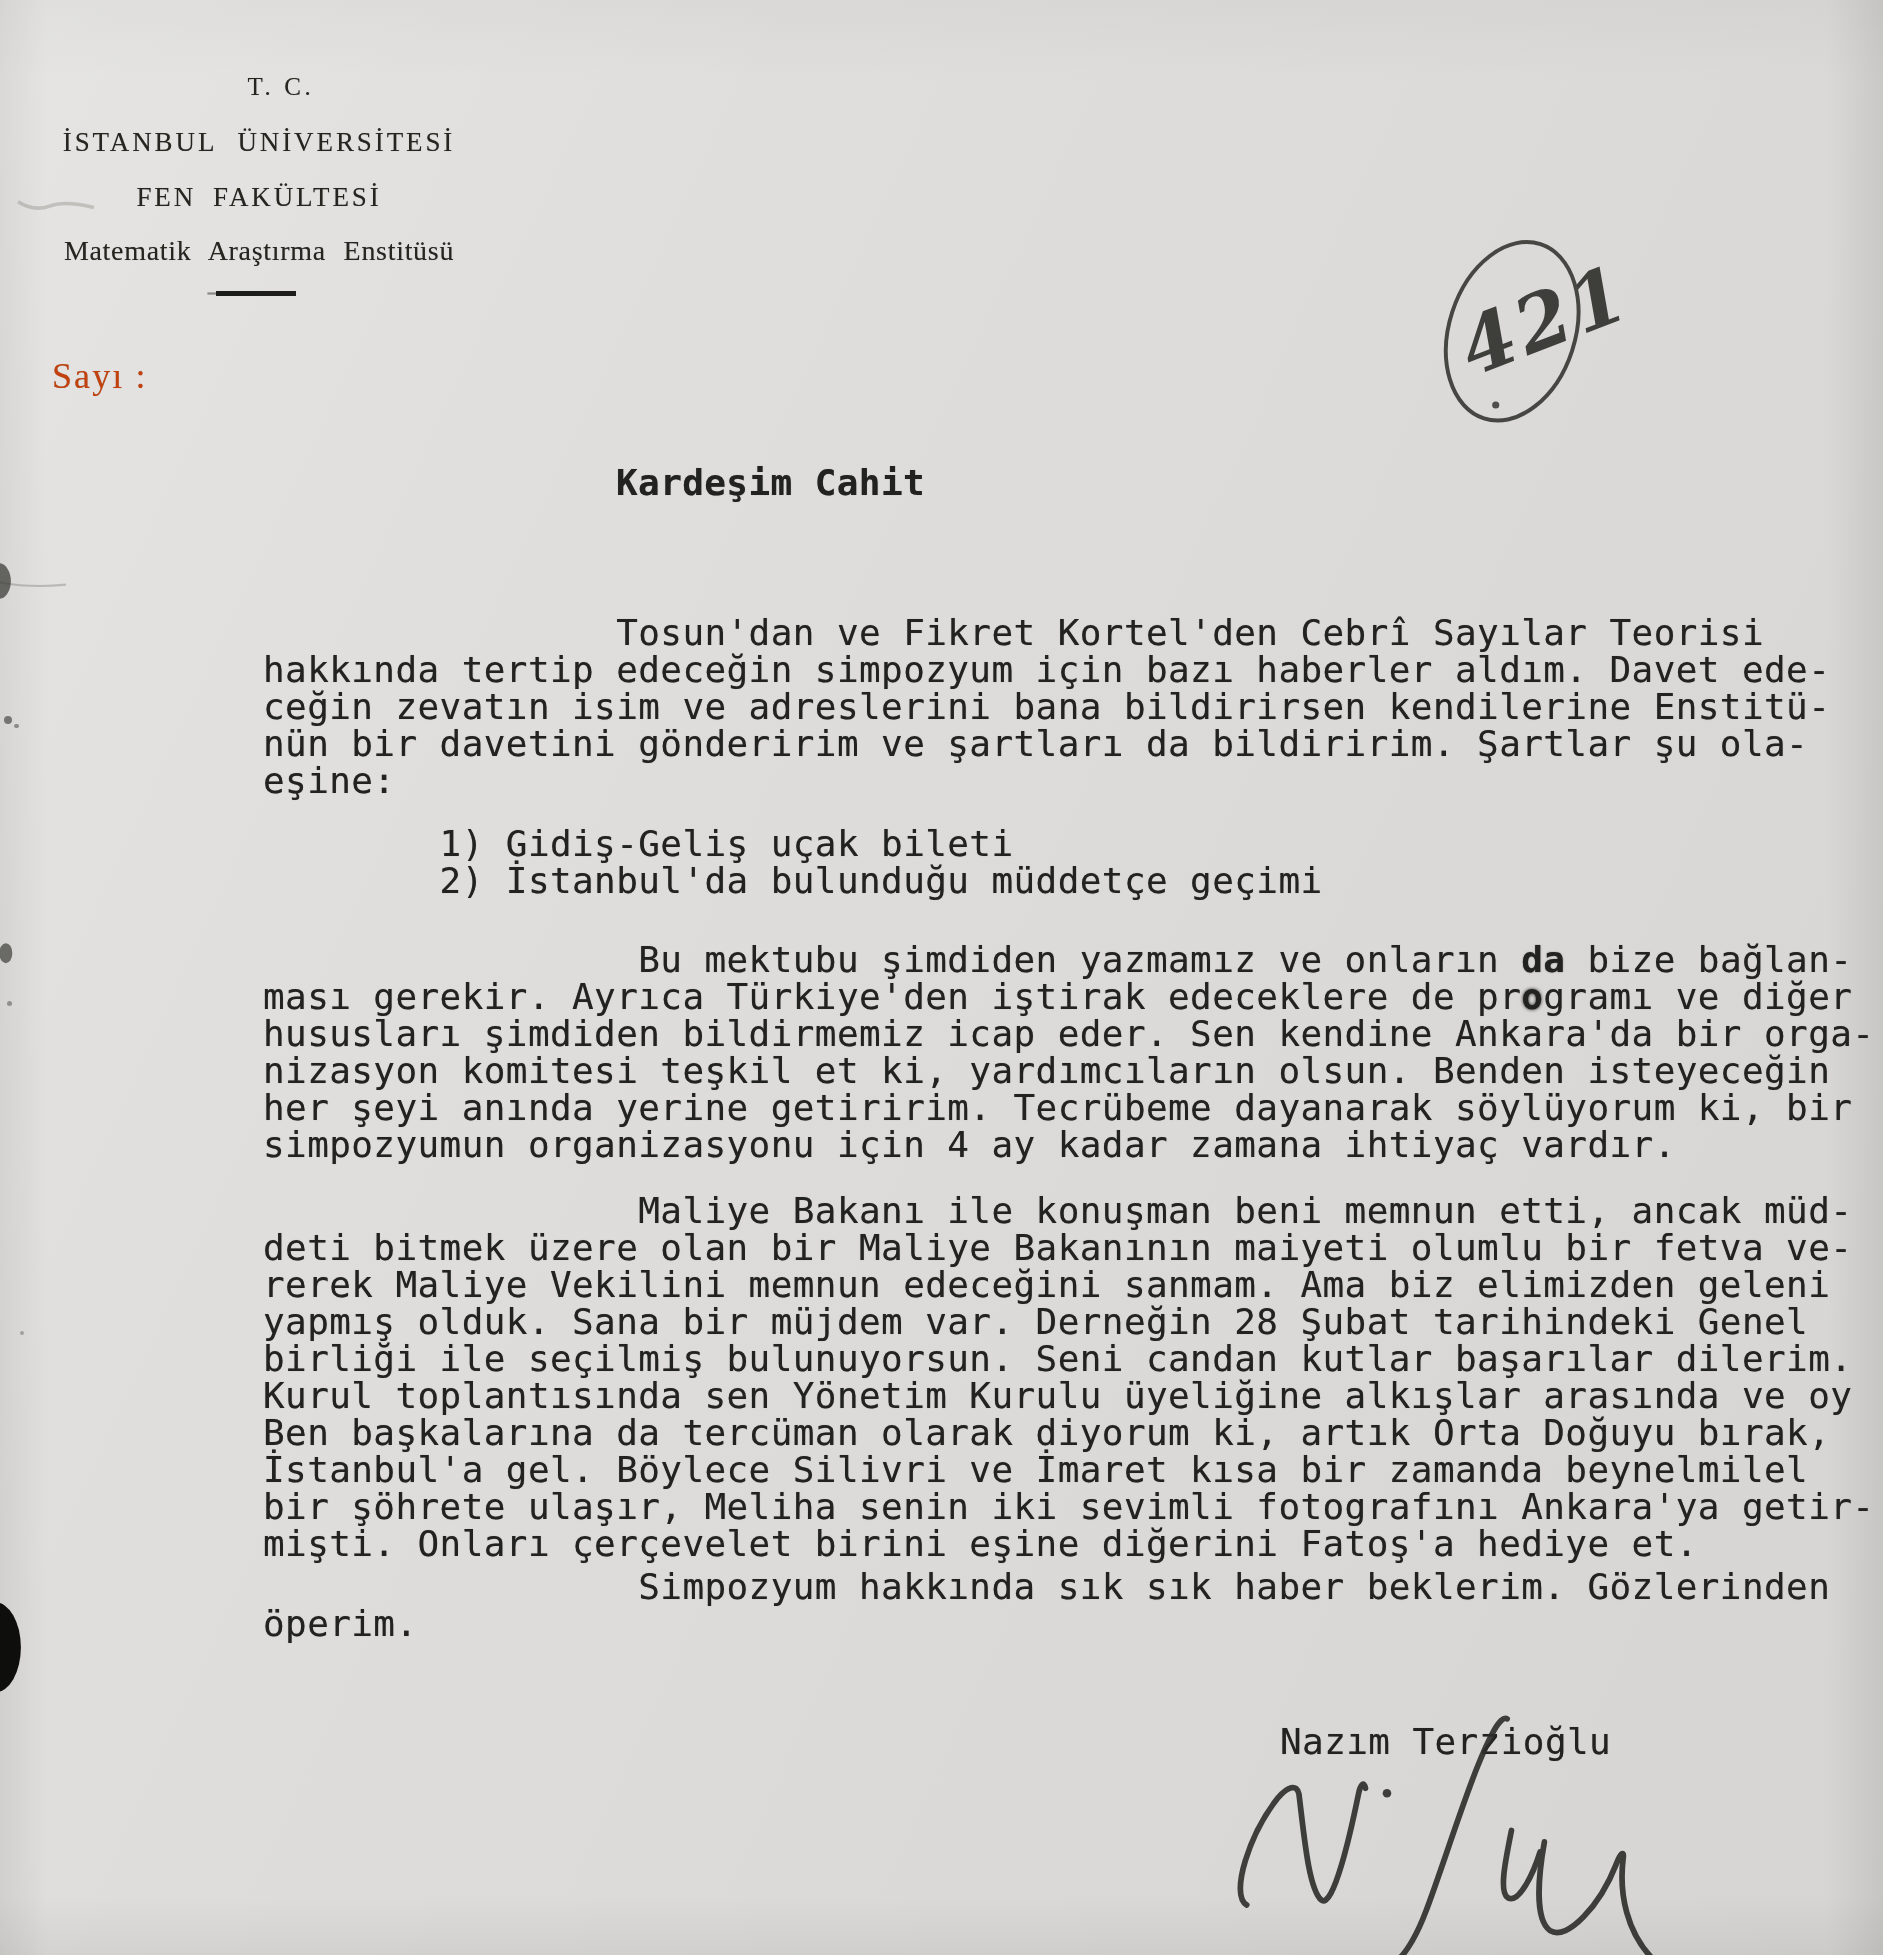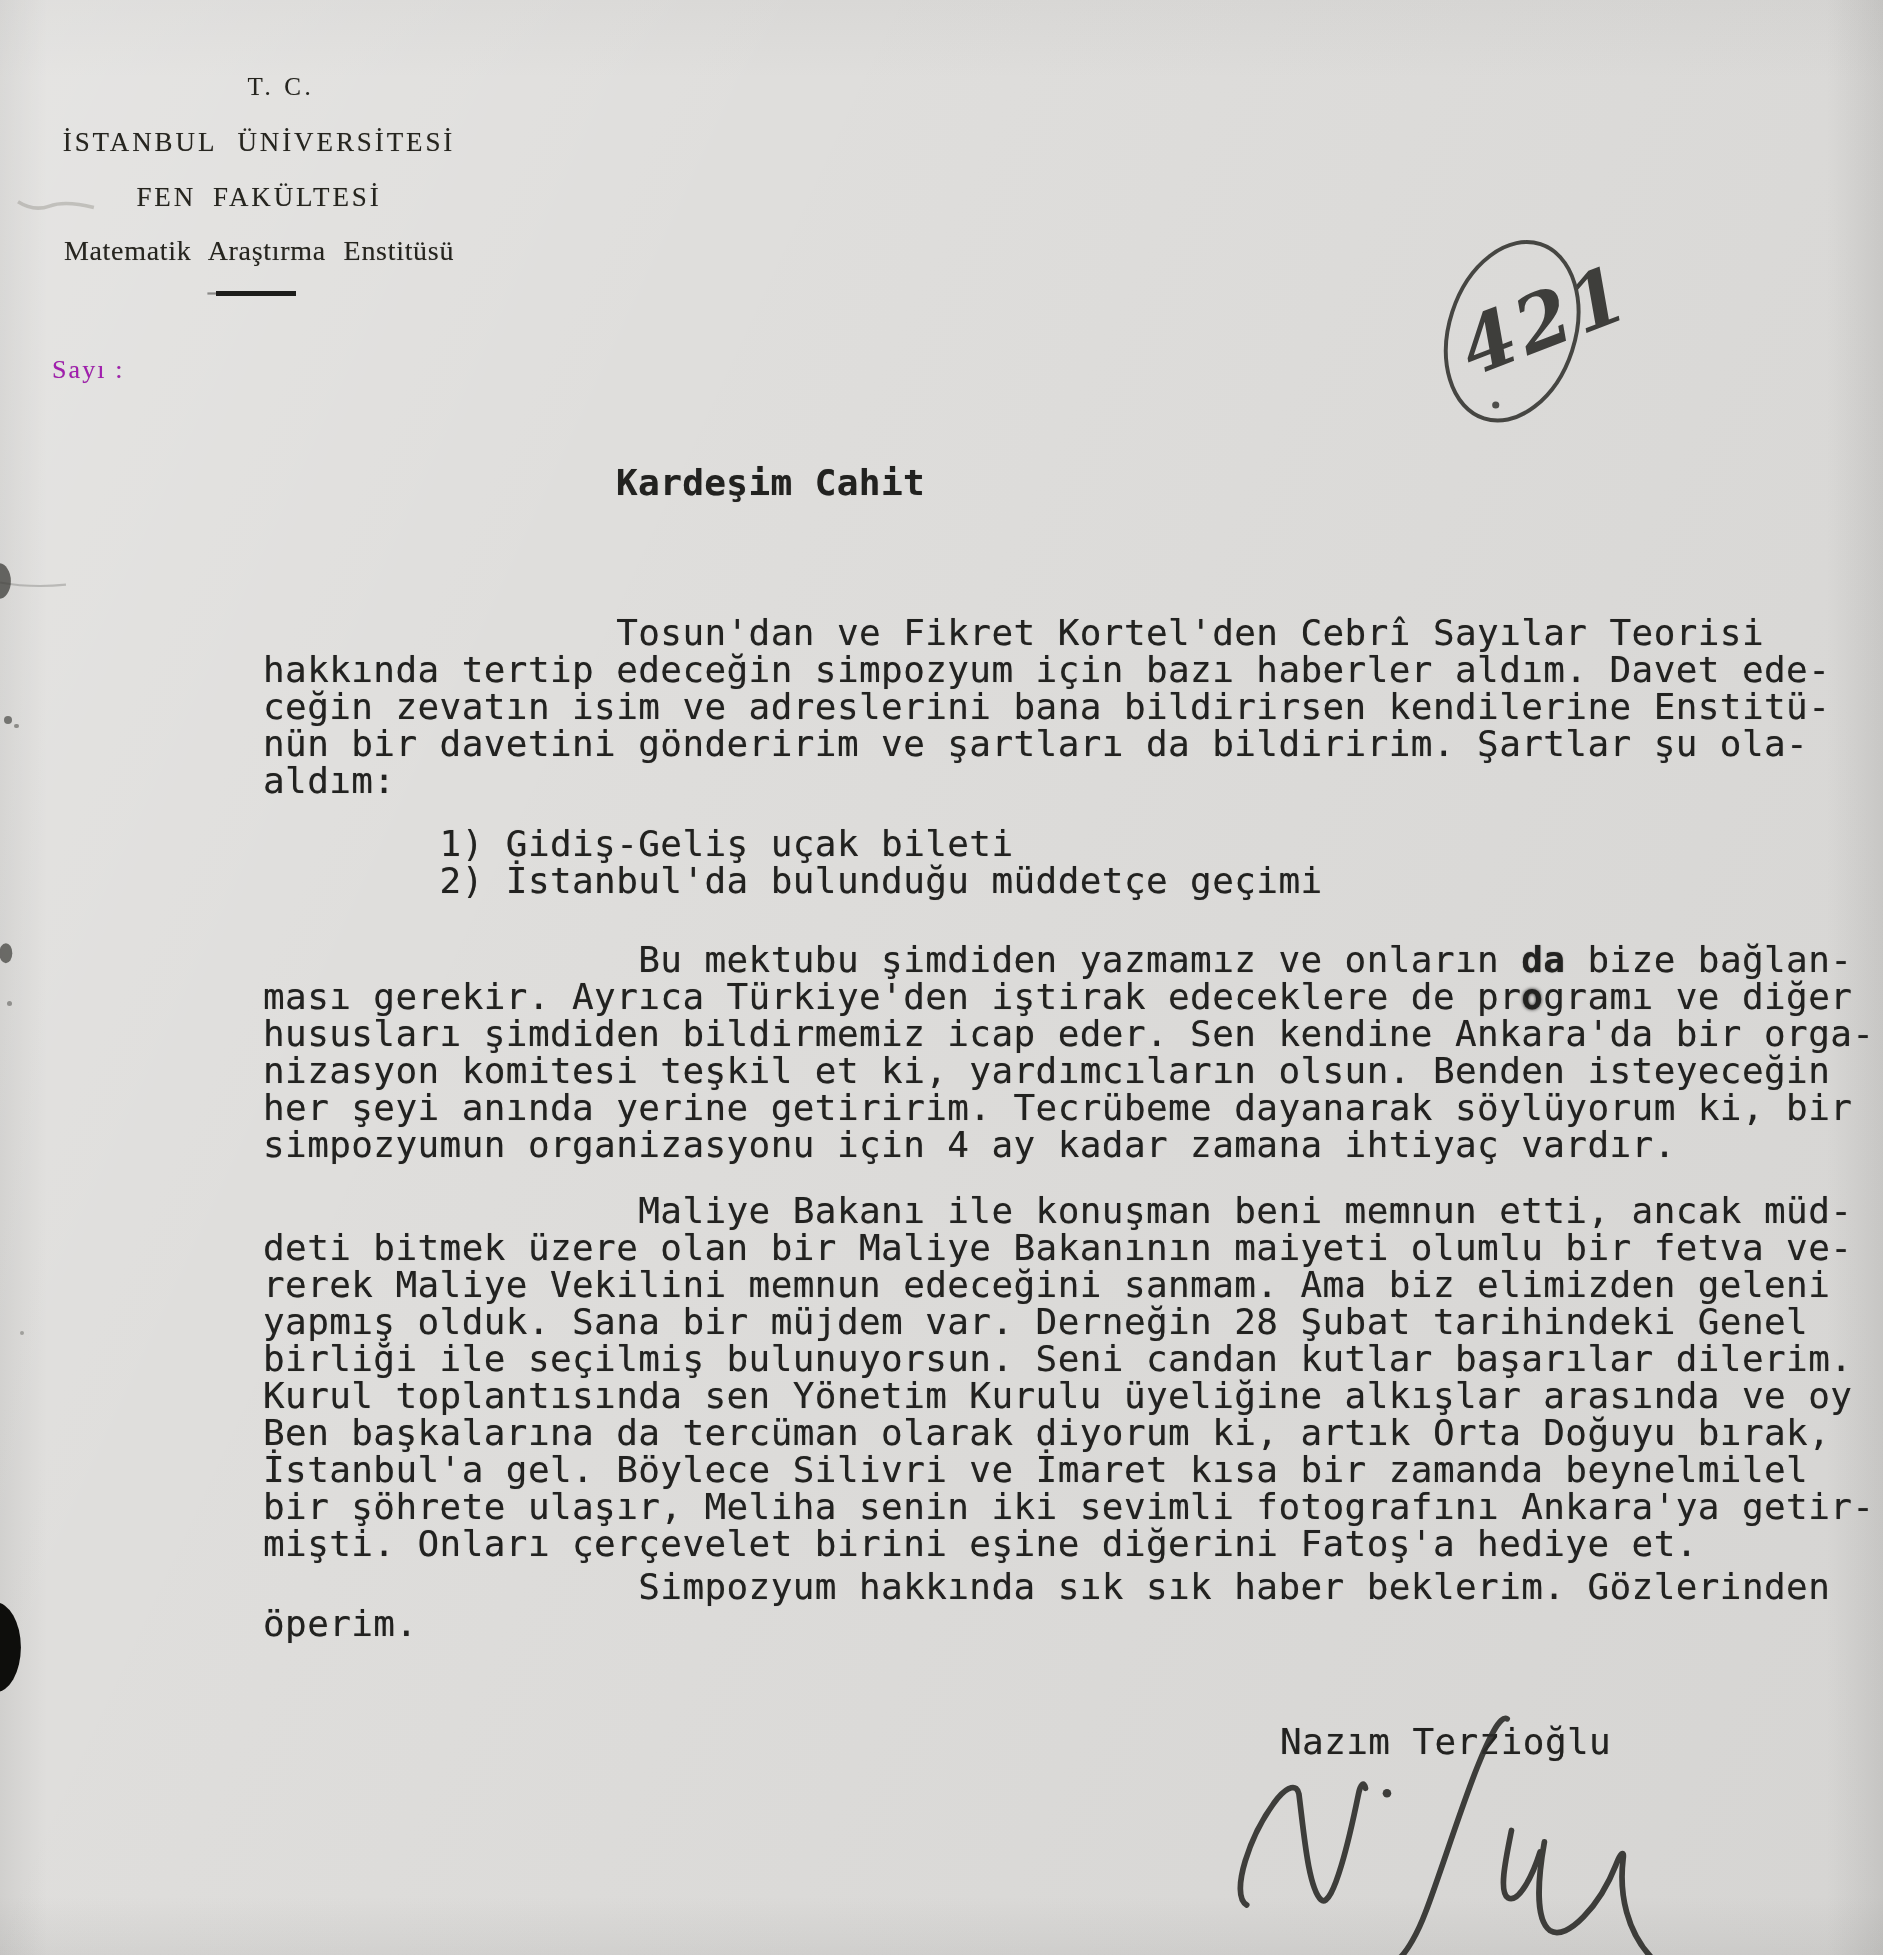--- a/index.html
+++ b/index.html
@@ -20,21 +20,21 @@
   .letterhead-line{position:absolute;left:0;width:518px;text-align:center;
     font-family:"Liberation Serif","DejaVu Serif",serif;color:#26251f;
     text-shadow:0 0 0.7px rgba(30,30,25,.35);white-space:nowrap;}
   .lh-tc{top:73px;font-size:25px;letter-spacing:3.6px;padding-left:22px;}
   .lh-univ{top:127px;font-size:27px;letter-spacing:2.9px;word-spacing:11.5px;font-family:Liberation Serif, serif;}
   .lh-fac{top:182px;font-size:27px;letter-spacing:2.9px;word-spacing:7.2px;font-family:Liberation Serif, serif;}
   .lh-inst{top:235px;font-size:28px;letter-spacing:0.7px;word-spacing:10px;}
   .lh-rule{position:absolute;left:216px;top:291px;width:80px;height:5px;background:#1d1d1b;
     box-shadow:-10px 0 0 -1.4px rgba(29,29,27,.45);}
   .ref-label{position:absolute;left:52px;top:355px;font-family:"Liberation Serif","DejaVu Serif",serif;
-    font-size:26px;letter-spacing:2.1px;color:#a21caf;text-shadow:0 0 0.7px rgba(30,30,25,.3);}
+    font-size:36px;letter-spacing:2.1px;color:#c2410c;text-shadow:0 0 0.7px rgba(30,30,25,.3);}
   
   .typed{color:#222220;text-shadow:0 0 0.7px rgba(25,25,22,.45);}
   .salutation{position:absolute;left:616px;top:462px;font-size:36px;letter-spacing:0.4px;white-space:pre;font-weight:bold;}
   #letter-body{position:absolute;left:263px;top:614px;font-size:36px;letter-spacing:0.4px;}
   #letter-body .line{white-space:pre;line-height:37px;height:37px;}
   #letter-body .para:nth-of-type(1){margin-bottom:26px;}
   #letter-body .para:nth-of-type(2){margin-bottom:42px;}
   #letter-body .para:nth-of-type(3){margin-bottom:29px;}
   #letter-body .para:nth-of-type(4){margin-bottom:5.7px;}
   .seg-bold{font-weight:bold;text-shadow:0 0 1.4px rgba(0,0,0,.55);}
@@ -57,21 +57,21 @@
 <div class="lh-rule"></div>
 <div class="ref-label">Sayı :</div>
 
 <div class="typed salutation">Kardeşim Cahit</div>
 <div class="typed" id="letter-body">
     <div class="para">
       <div class="line">                Tosun'dan ve Fikret Kortel'den Cebrî Sayılar Teorisi</div>
       <div class="line">hakkında tertip edeceğin simpozyum için bazı haberler aldım. Davet ede-</div>
       <div class="line">ceğin zevatın isim ve adreslerini bana bildirirsen kendilerine Enstitü-</div>
       <div class="line">nün bir davetini gönderirim ve şartları da bildiririm. Şartlar şu ola-</div>
-      <div class="line">aldım:</div>
+      <div class="line">eşine:</div>
     </div>
     <div class="para">
       <div class="line">        1) Gidiş-Geliş uçak bileti</div>
       <div class="line">        2) İstanbul'da bulunduğu müddetçe geçimi</div>
     </div>
     <div class="para">
       <div class="line"><span>                 Bu mektubu şimdiden yazmamız ve onların </span><span class="seg-bold">da</span><span> bize bağlan-</span></div>
       <div class="line"><span>ması gerekir. Ayrıca Türkiye'den iştirak edeceklere de pr</span><span class="seg-blot">o</span><span>gramı ve diğer</span></div>
       <div class="line">hususları şimdiden bildirmemiz icap eder. Sen kendine Ankara'da bir orga-</div>
       <div class="line">nizasyon komitesi teşkil et ki, yardımcıların olsun. Benden isteyeceğin</div>

